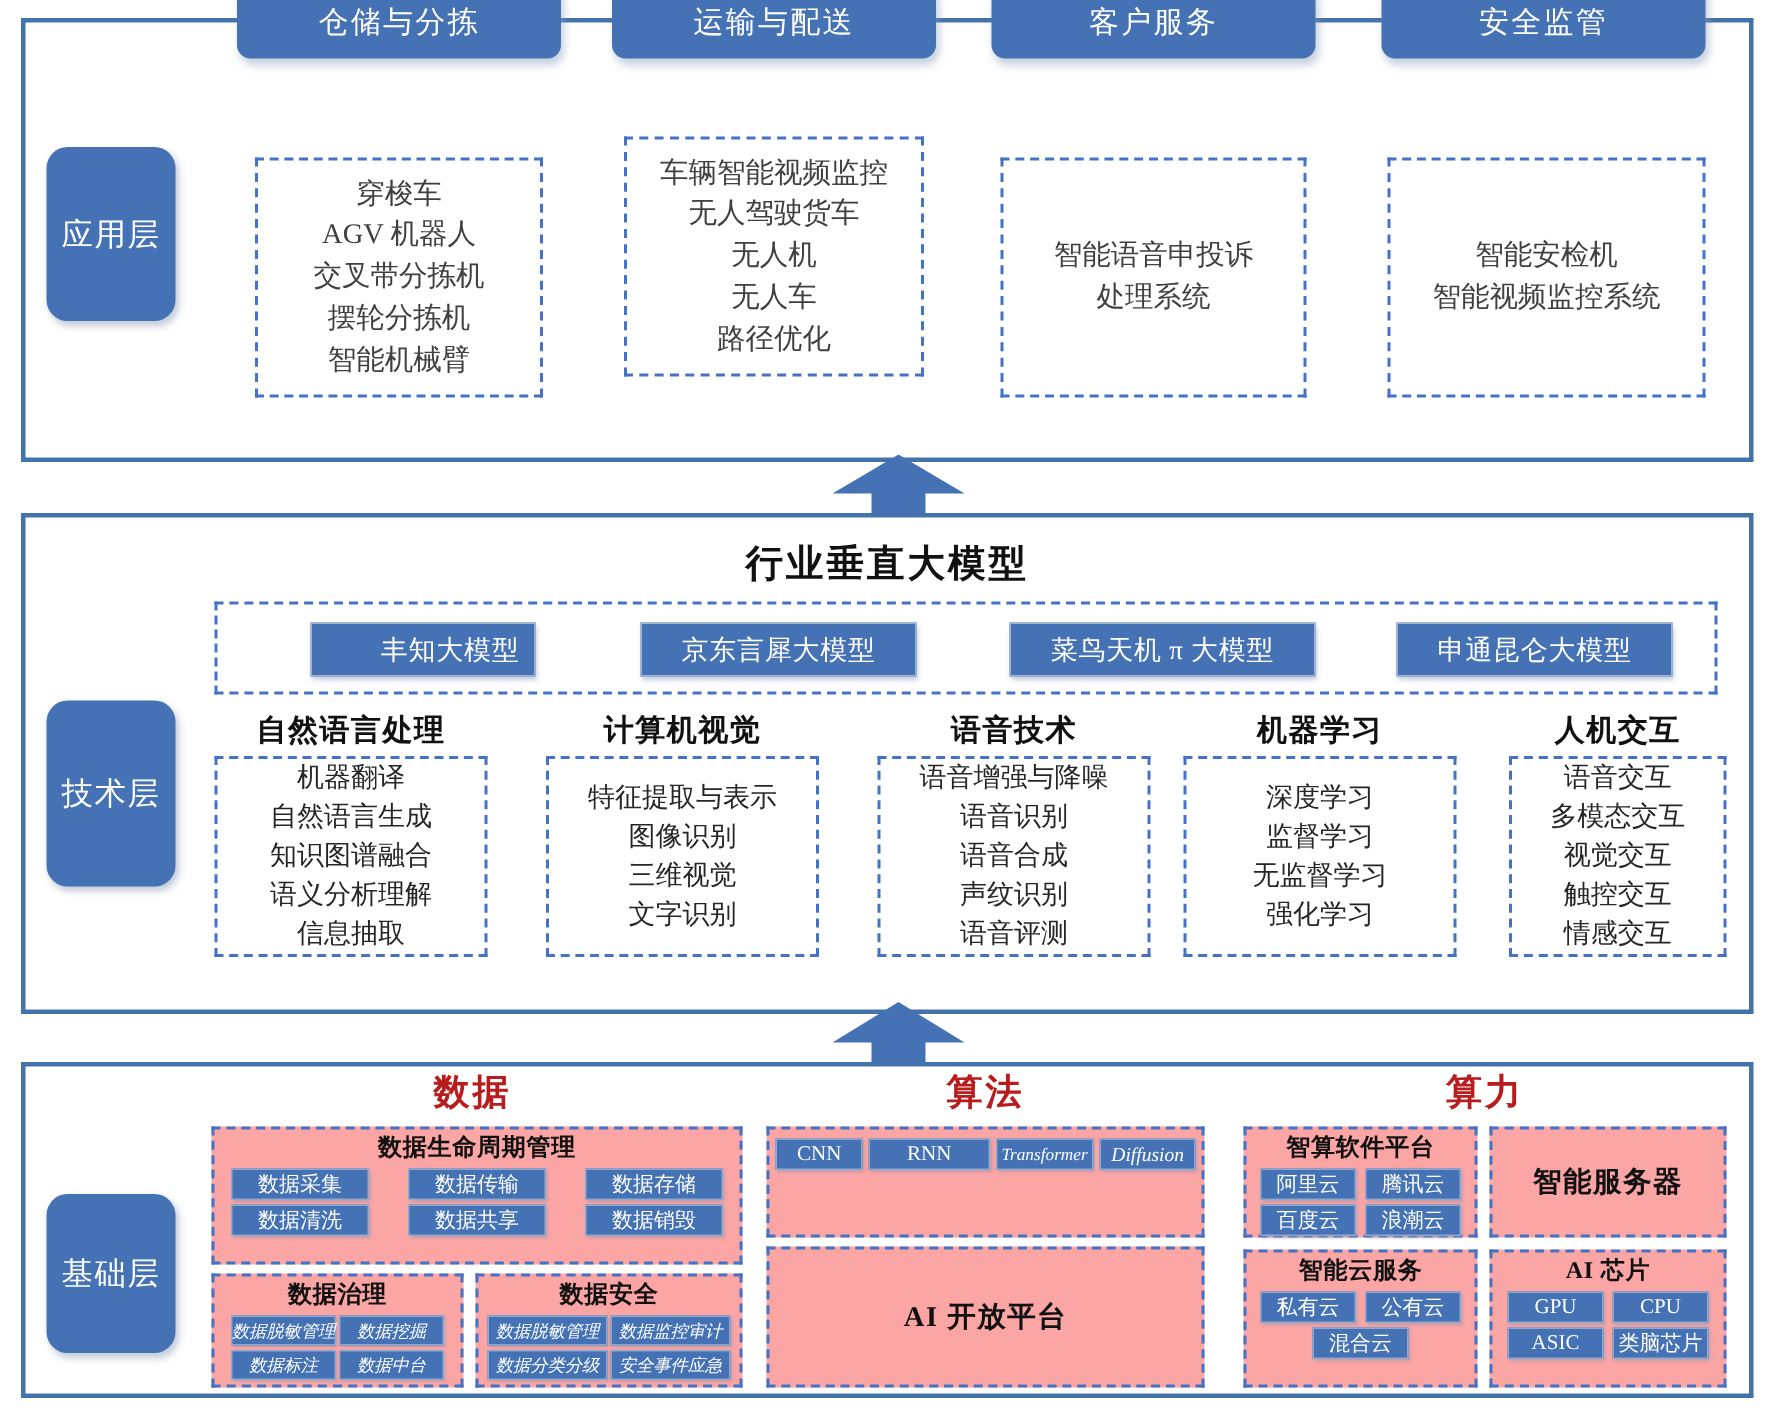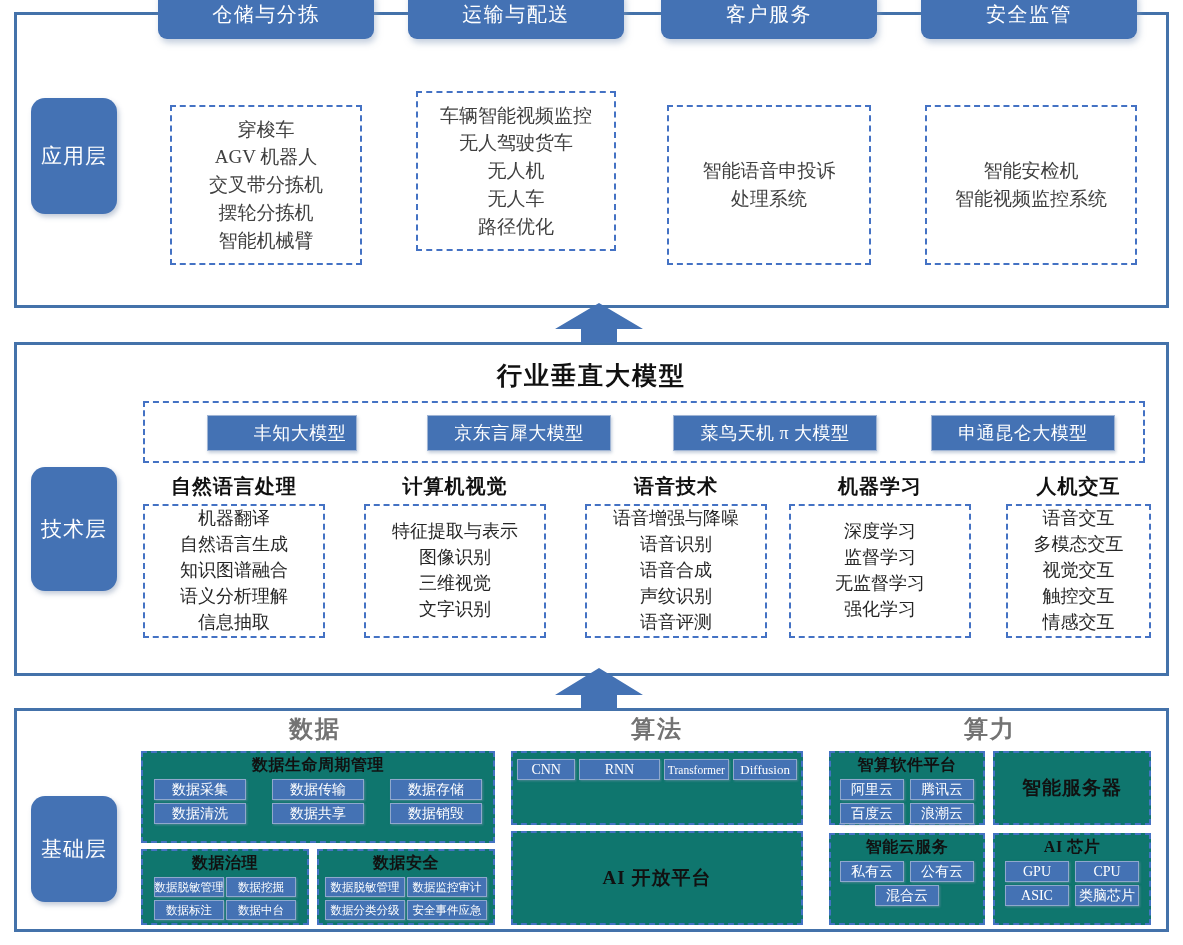--- a/index.html
+++ b/index.html
@@ -127,27 +127,27 @@
     color:#262626;
   }
 
   
   .base-group{position:absolute;top:0;}
   .base-title{
     text-align:center;
     font-size:24px;
     font-weight:bold;
     letter-spacing:2px;
-    color:#737373;
+    color:#b91c1c;
     line-height:1;
     padding-top:6px;
   }
   .base-dash{
     border:2px dashed #4472c4;
-    background:#0f766e;
+    background:#fca5a5;
     box-sizing:border-box;
     position:relative;
   }
   .base-dash-title{
     text-align:center;
     font-size:16px;
     font-weight:bold;
     color:#111;
     letter-spacing:.5px;
     padding-top:2px;
@@ -163,21 +163,21 @@
     background:#4472b4;
     border:1px solid #8fa8cd;
     color:#fff;
     display:flex;align-items:center;justify-content:center;
     font-size:14px;
     height:21px;
     box-sizing:border-box;
     box-shadow:1px 1px 2px rgba(130,150,180,.5);
     white-space:nowrap;
   }
-  .chip.sm{font-size:11.5px;height:20px;}
+  .chip.sm{font-size:11.5px;height:20px;font-style:italic;}
   .chip.w1{width:92px;}
   .chip.w2{width:86px;}
   .chip.w3{width:70px;}
   .chip.w4{width:64px;}
   .chip.lat{font-family:"Liberation Serif","DejaVu Serif",serif;}
   .centered-label{
     display:flex;align-items:center;justify-content:center;
     height:100%;
     font-size:19px;
     font-weight:bold;

